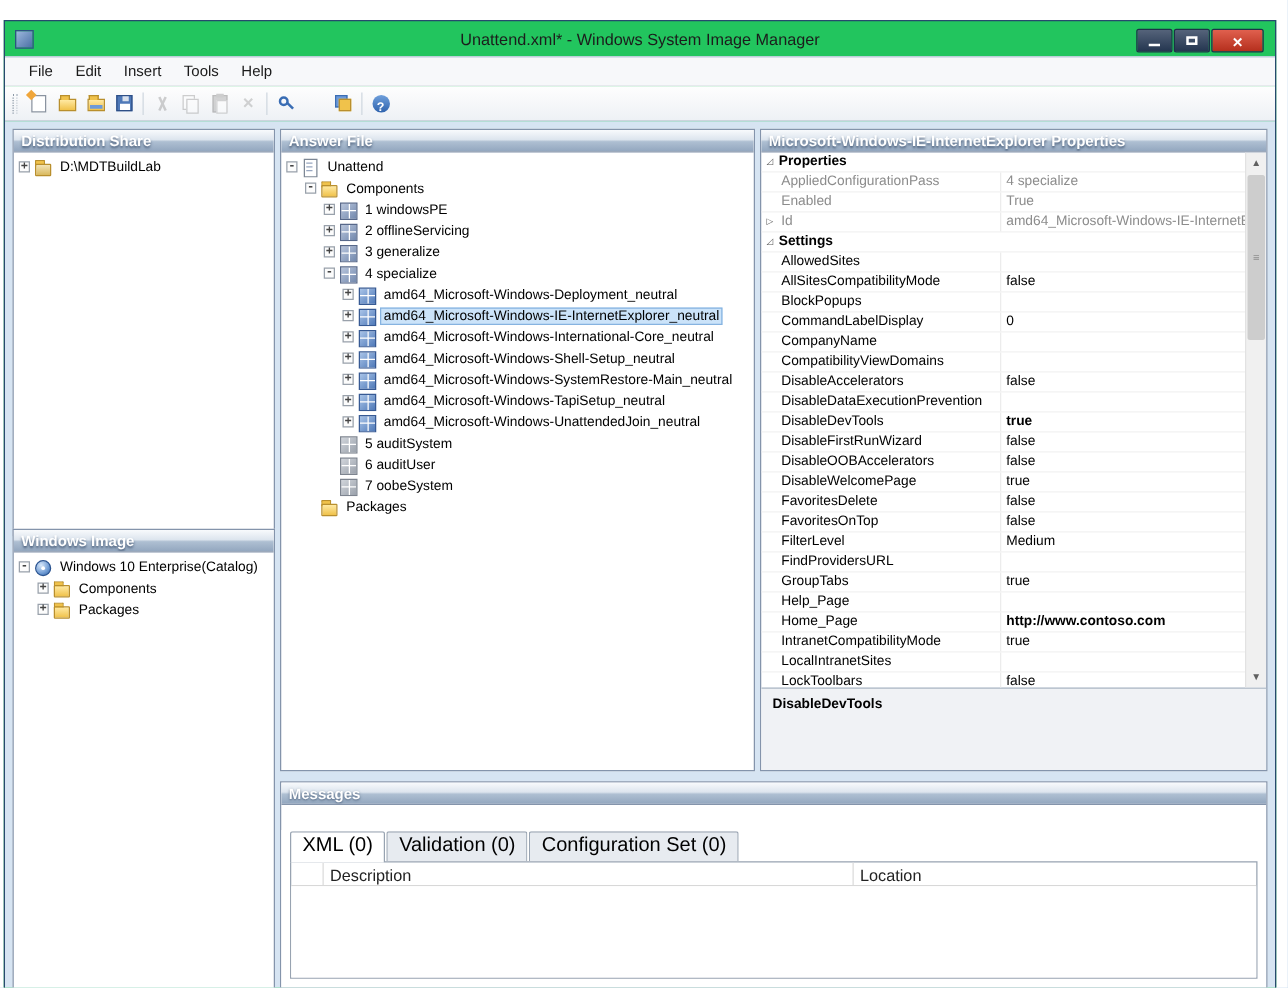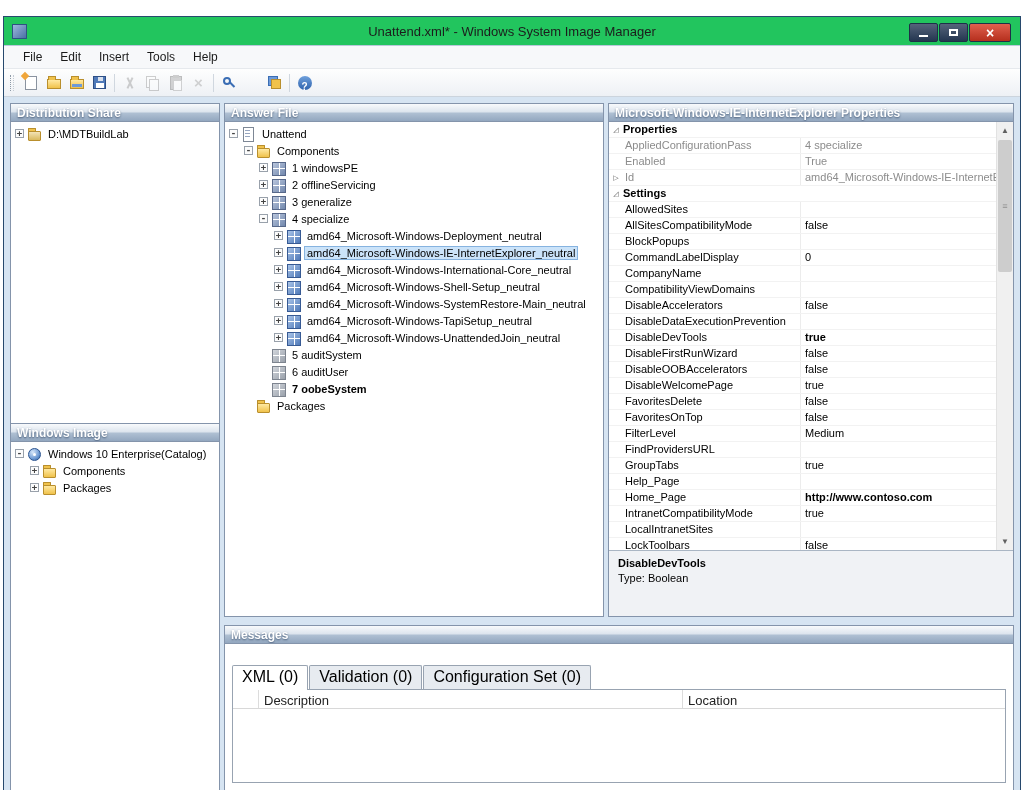--- a/index.html
+++ b/index.html
@@ -360,21 +360,21 @@
           <div class="tree-row" style="padding-left: 33px;">
             <span class="expander none"></span>
             <span class="ticon pass-gray"></span>
             <span class="tlabel">5 auditSystem</span>
           </div>
           <div class="tree-row" style="padding-left: 33px;">
             <span class="expander none"></span>
             <span class="ticon pass-gray"></span>
             <span class="tlabel">6 auditUser</span>
           </div>
-          <div class="tree-row" style="padding-left: 33px; font-weight: bold;">
+          <div class="tree-row" style="padding-left: 33px;">
             <span class="expander none"></span>
             <span class="ticon pass-gray"></span>
             <span class="tlabel">7 oobeSystem</span>
           </div>
           <div class="tree-row" style="padding-left: 18px;">
             <span class="expander none"></span>
             <span class="ticon folder"></span>
             <span class="tlabel">Packages</span>
           </div>
         </div>
@@ -525,21 +525,20 @@
           <div class="vs-thumb">
               <span class="vs-grip">≡</span>
             </div>
           <div class="vs-btn down">
               <span>▼</span>
             </div>
         </div>
       </div>
       <div class="desc">
         <div class="desc-title">DisableDevTools</div>
-        <div class="desc-type">Type: Boolean</div>
       </div>
     </div>
 
     <div class="panel p-msg">
       <div class="panel-header">Messages</div>
       <div class="msg-body">
         <div class="tabs">
             <div class="tab active">XML (0)</div>
             <div class="tab">Validation (0)</div>
             <div class="tab">Configuration Set (0)</div>

